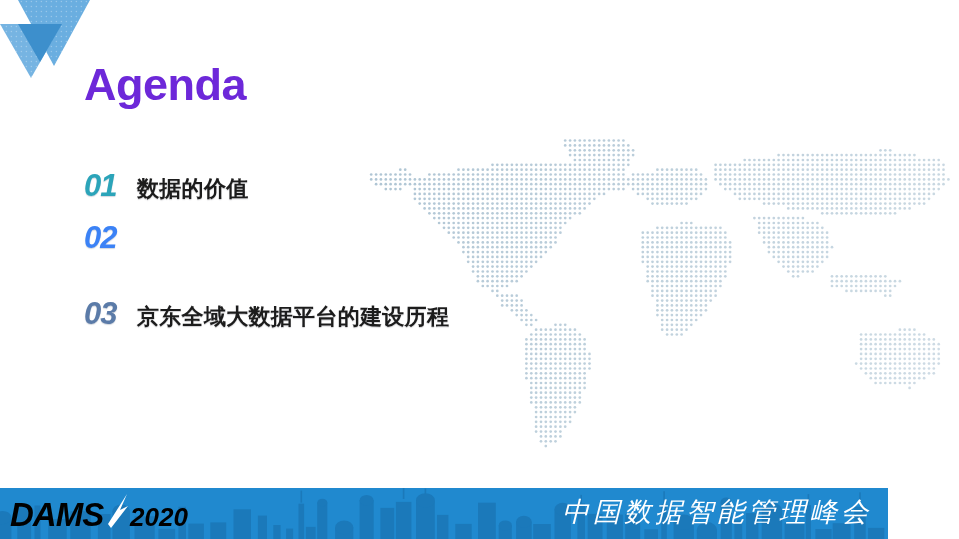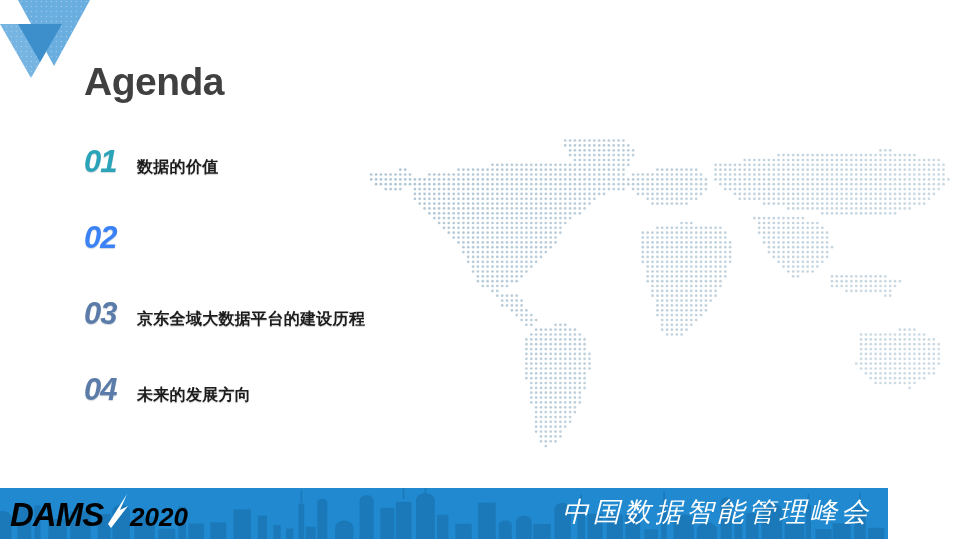--- a/index.html
+++ b/index.html
@@ -33,23 +33,23 @@
     left:330px; top:126px;
     width:629px; height:330px;
     z-index:1;
     opacity:.95;
   }
 
   
   #page-title {
     position:absolute;
     left:84px; top:62px;
-    font-size:39px;
+    font-size:45px;
     font-weight:bold;
-    color:#404040;
+    color:#6d28d9;
     letter-spacing:-.5px;
     z-index:5;
     line-height:1;
   }
 
   
   #agenda-list {
     position:absolute;
     left:84px; top:146px;
     width:560px;
@@ -63,26 +63,26 @@
   .agenda-num {
     font-size:31px;
     font-weight:bold;
     font-style:italic;
     line-height:1;
     width:53px;
     flex:none;
     letter-spacing:-1px;
     text-shadow:0 1px 1px rgba(70,90,120,.25);
   }
-  .n01 { color:#2ba4b9; }
+  .n01 { color:#2ba4b9;margin-top:24px; }
   .n02 { color:#3b82f6; }
   .n03 { color:#5b7ba8;font-style:italic; }
   .n04 { color:#5b7ba8; }
   .agenda-label {
-    font-size:16px;
+    font-size:22px;
     font-weight:bold;
     color:#1c1c1c;
     line-height:1;
     letter-spacing:.3px;
     text-shadow:0 1px 1px rgba(120,120,130,.35);
   }
 
   
   #bottom-banner {
     position:absolute;
@@ -2559,24 +2559,20 @@
 
     <div class="agenda-item">
       <span class="agenda-num n02">02</span>
     </div>
 
     <div class="agenda-item">
       <span class="agenda-num n03">03</span>
       <span class="agenda-label">京东全域大数据平台的建设历程</span>
     </div>
 
-    <div class="agenda-item">
-      <span class="agenda-num n04">04</span>
-      <span class="agenda-label">未来的发展方向</span>
-    </div>
 
   </div>
 
   <div id="bottom-banner">
 
     <svg id="skyline" viewBox="0 0 959 51" preserveAspectRatio="none" aria-hidden="true">
         <g fill="#1b79ba">
           <rect x="-6.0" y="29.6" width="17.4" height="21.4"></rect>
           <ellipse cx="2.7" cy="29.6" rx="8.7" ry="6.7"></ellipse>
           <rect x="17.3" y="23.1" width="13.8" height="27.9"></rect>

